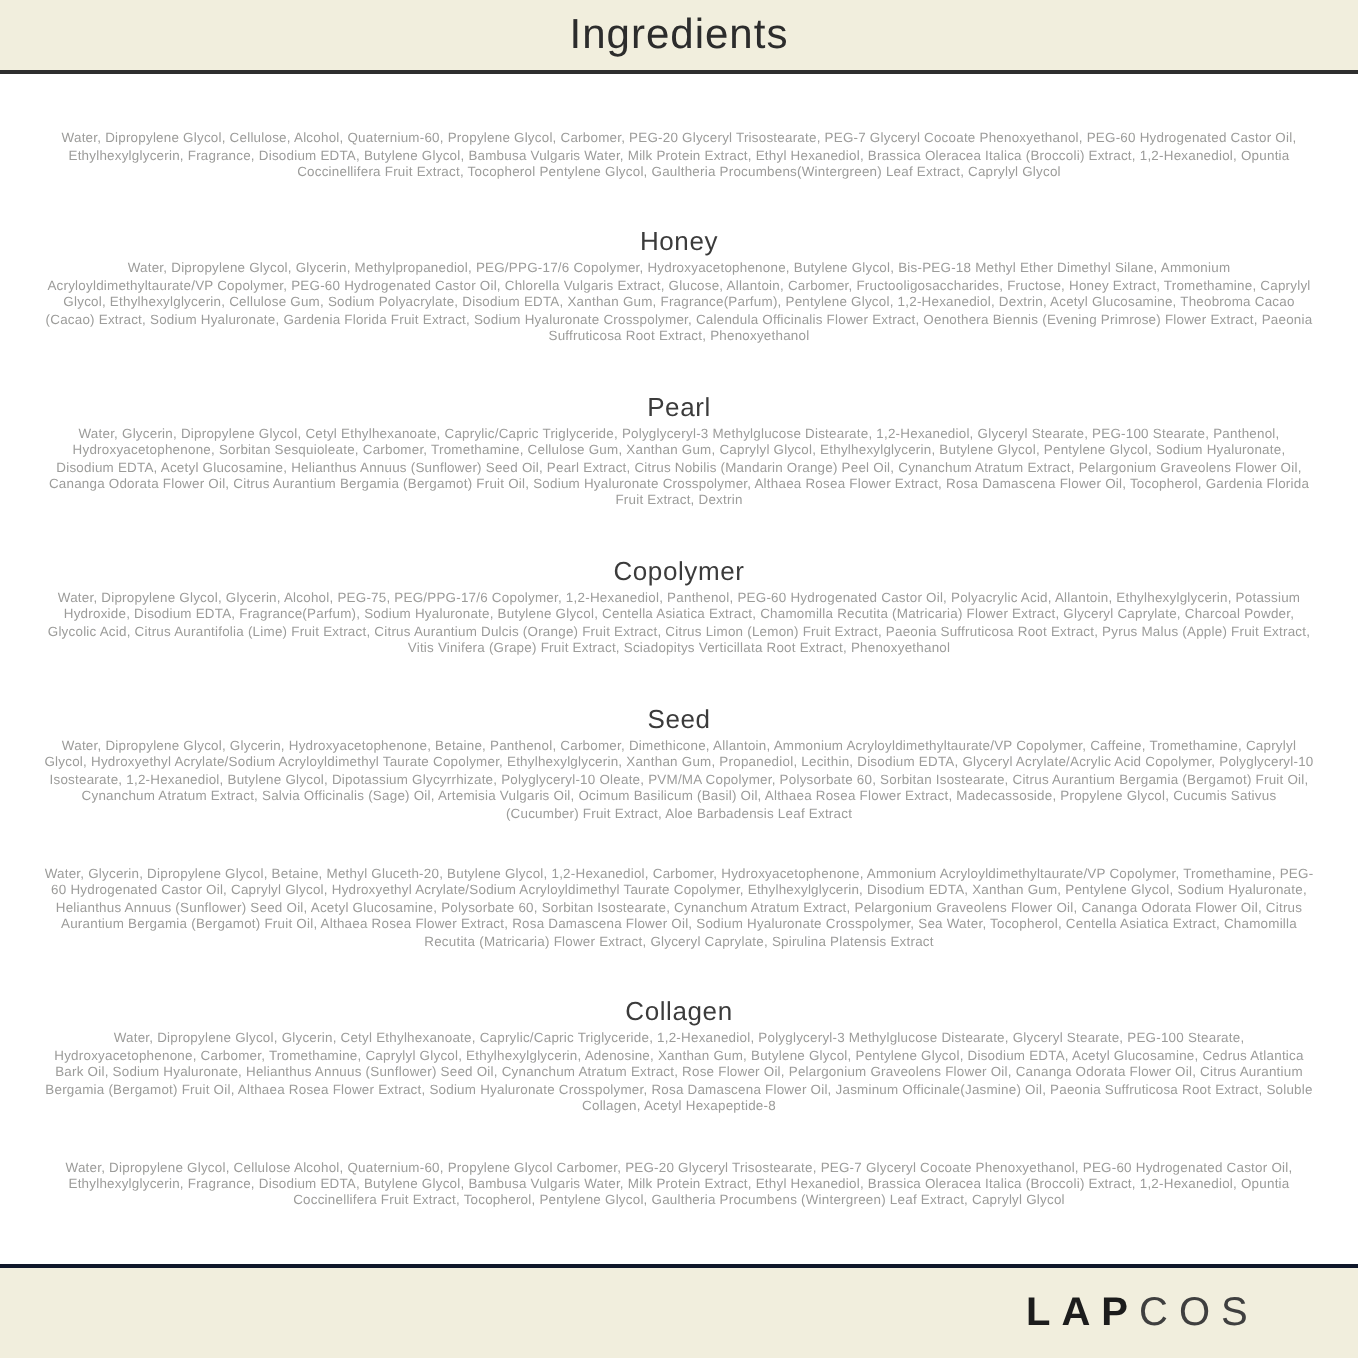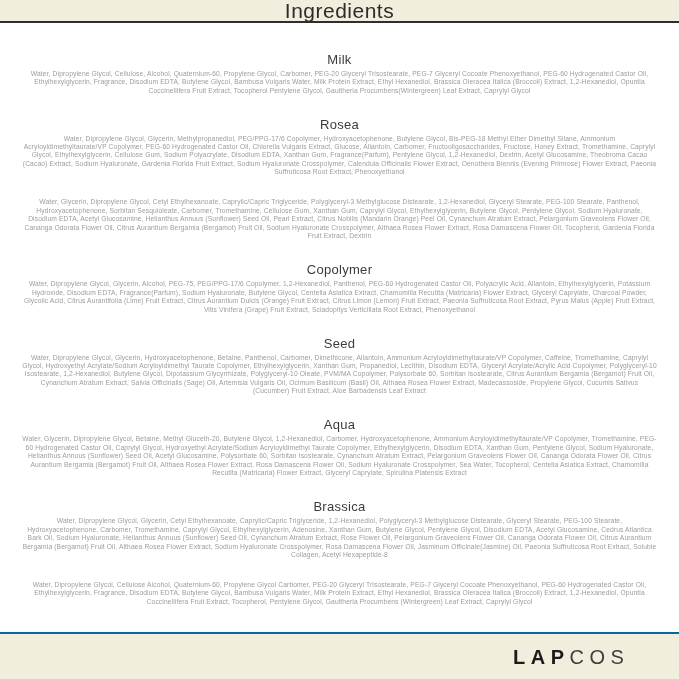--- a/index.html
+++ b/index.html
@@ -19,21 +19,21 @@
     background: var(--page-bg);
     display: flex;
     flex-direction: column;
     overflow: hidden;
     margin: 0 auto;
     position: relative;
   }
 
   .header-band {
     background: var(--band);
-    height: 23px;
+    height: 37px;
     flex: 0 0 auto;
     display: flex;
     align-items: center;
     justify-content: center;
     border-bottom: 2px solid var(--rule);
     text-align: center;
   }
   .page-title {
     font-size: 21px;
     font-weight: 300;
@@ -63,21 +63,21 @@
     letter-spacing: 0.12px;
     color: var(--body-text);
     font-weight: 400;
     text-align: center;
   }
 
   .footer-band {
     background: var(--band);
     height: 47px;
     flex: 0 0 auto;
-    border-top: 2px solid #0369a1;
+    border-top: 2px solid #0f172a;
     position: relative;
   }
   .brand-logo {
     position: absolute;
     left: 513px;
     top: 50%;
     transform: translateY(-50%);
     font-size: 20px;
     letter-spacing: 5.5px;
     color: #1c1c1c;
@@ -91,50 +91,49 @@
 
 <div class="page">
 
   <div class="header-band">
     <div class="page-title">Ingredients</div>
   </div>
 
   <div class="content">
 
     <div class="section">
-      <div class="section-heading">Milk</div>
       <div class="section-ingredients">Water, Dipropylene Glycol, Cellulose, Alcohol, Quaternium-60, Propylene Glycol, Carbomer, PEG-20 Glyceryl Trisostearate, PEG-7 Glyceryl Cocoate Phenoxyethanol, PEG-60 Hydrogenated Castor Oil, Ethylhexylglycerin, Fragrance, Disodium EDTA, Butylene Glycol, Bambusa Vulgaris Water, Milk Protein Extract, Ethyl Hexanediol, Brassica Oleracea Italica (Broccoli) Extract, 1,2-Hexanediol, Opuntia Coccinellifera Fruit Extract, Tocopherol Pentylene Glycol, Gaultheria Procumbens(Wintergreen) Leaf Extract, Caprylyl Glycol</div>
     </div>
 
     <div class="section">
-      <div class="section-heading">Rosea</div>
+      <div class="section-heading">Honey</div>
       <div class="section-ingredients">Water, Dipropylene Glycol, Glycerin, Methylpropanediol, PEG/PPG-17/6 Copolymer, Hydroxyacetophenone, Butylene Glycol, Bis-PEG-18 Methyl Ether Dimethyl Silane, Ammonium Acryloyldimethyltaurate/VP Copolymer, PEG-60 Hydrogenated Castor Oil, Chlorella Vulgaris Extract, Glucose, Allantoin, Carbomer, Fructooligosaccharides, Fructose, Honey Extract, Tromethamine, Caprylyl Glycol, Ethylhexylglycerin, Cellulose Gum, Sodium Polyacrylate, Disodium EDTA, Xanthan Gum, Fragrance(Parfum), Pentylene Glycol, 1,2-Hexanediol, Dextrin, Acetyl Glucosamine, Theobroma Cacao (Cacao) Extract, Sodium Hyaluronate, Gardenia Florida Fruit Extract, Sodium Hyaluronate Crosspolymer, Calendula Officinalis Flower Extract, Oenothera Biennis (Evening Primrose) Flower Extract, Paeonia Suffruticosa Root Extract, Phenoxyethanol</div>
     </div>
 
     <div class="section">
+      <div class="section-heading">Pearl</div>
       <div class="section-ingredients">Water, Glycerin, Dipropylene Glycol, Cetyl Ethylhexanoate, Caprylic/Capric Triglyceride, Polyglyceryl-3 Methylglucose Distearate, 1,2-Hexanediol, Glyceryl Stearate, PEG-100 Stearate, Panthenol, Hydroxyacetophenone, Sorbitan Sesquioleate, Carbomer, Tromethamine, Cellulose Gum, Xanthan Gum, Caprylyl Glycol, Ethylhexylglycerin, Butylene Glycol, Pentylene Glycol, Sodium Hyaluronate, Disodium EDTA, Acetyl Glucosamine, Helianthus Annuus (Sunflower) Seed Oil, Pearl Extract, Citrus Nobilis (Mandarin Orange) Peel Oil, Cynanchum Atratum Extract, Pelargonium Graveolens Flower Oil, Cananga Odorata Flower Oil, Citrus Aurantium Bergamia (Bergamot) Fruit Oil, Sodium Hyaluronate Crosspolymer, Althaea Rosea Flower Extract, Rosa Damascena Flower Oil, Tocopherol, Gardenia Florida Fruit Extract, Dextrin</div>
     </div>
 
     <div class="section">
       <div class="section-heading">Copolymer</div>
       <div class="section-ingredients">Water, Dipropylene Glycol, Glycerin, Alcohol, PEG-75, PEG/PPG-17/6 Copolymer, 1,2-Hexanediol, Panthenol, PEG-60 Hydrogenated Castor Oil, Polyacrylic Acid, Allantoin, Ethylhexylglycerin, Potassium Hydroxide, Disodium EDTA, Fragrance(Parfum), Sodium Hyaluronate, Butylene Glycol, Centella Asiatica Extract, Chamomilla Recutita (Matricaria) Flower Extract, Glyceryl Caprylate, Charcoal Powder, Glycolic Acid, Citrus Aurantifolia (Lime) Fruit Extract, Citrus Aurantium Dulcis (Orange) Fruit Extract, Citrus Limon (Lemon) Fruit Extract, Paeonia Suffruticosa Root Extract, Pyrus Malus (Apple) Fruit Extract, Vitis Vinifera (Grape) Fruit Extract, Sciadopitys Verticillata Root Extract, Phenoxyethanol</div>
     </div>
 
     <div class="section">
       <div class="section-heading">Seed</div>
       <div class="section-ingredients">Water, Dipropylene Glycol, Glycerin, Hydroxyacetophenone, Betaine, Panthenol, Carbomer, Dimethicone, Allantoin, Ammonium Acryloyldimethyltaurate/VP Copolymer, Caffeine, Tromethamine, Caprylyl Glycol, Hydroxyethyl Acrylate/Sodium Acryloyldimethyl Taurate Copolymer, Ethylhexylglycerin, Xanthan Gum, Propanediol, Lecithin, Disodium EDTA, Glyceryl Acrylate/Acrylic Acid Copolymer, Polyglyceryl-10 Isostearate, 1,2-Hexanediol, Butylene Glycol, Dipotassium Glycyrrhizate, Polyglyceryl-10 Oleate, PVM/MA Copolymer, Polysorbate 60, Sorbitan Isostearate, Citrus Aurantium Bergamia (Bergamot) Fruit Oil, Cynanchum Atratum Extract, Salvia Officinalis (Sage) Oil, Artemisia Vulgaris Oil, Ocimum Basilicum (Basil) Oil, Althaea Rosea Flower Extract, Madecassoside, Propylene Glycol, Cucumis Sativus (Cucumber) Fruit Extract, Aloe Barbadensis Leaf Extract</div>
     </div>
 
     <div class="section">
-      <div class="section-heading">Aqua</div>
       <div class="section-ingredients">Water, Glycerin, Dipropylene Glycol, Betaine, Methyl Gluceth-20, Butylene Glycol, 1,2-Hexanediol, Carbomer, Hydroxyacetophenone, Ammonium Acryloyldimethyltaurate/VP Copolymer, Tromethamine, PEG-60 Hydrogenated Castor Oil, Caprylyl Glycol, Hydroxyethyl Acrylate/Sodium Acryloyldimethyl Taurate Copolymer, Ethylhexylglycerin, Disodium EDTA, Xanthan Gum, Pentylene Glycol, Sodium Hyaluronate, Helianthus Annuus (Sunflower) Seed Oil, Acetyl Glucosamine, Polysorbate 60, Sorbitan Isostearate, Cynanchum Atratum Extract, Pelargonium Graveolens Flower Oil, Cananga Odorata Flower Oil, Citrus Aurantium Bergamia (Bergamot) Fruit Oil, Althaea Rosea Flower Extract, Rosa Damascena Flower Oil, Sodium Hyaluronate Crosspolymer, Sea Water, Tocopherol, Centella Asiatica Extract, Chamomilla Recutita (Matricaria) Flower Extract, Glyceryl Caprylate, Spirulina Platensis Extract</div>
     </div>
 
     <div class="section">
-      <div class="section-heading">Brassica</div>
+      <div class="section-heading">Collagen</div>
       <div class="section-ingredients">Water, Dipropylene Glycol, Glycerin, Cetyl Ethylhexanoate, Caprylic/Capric Triglyceride, 1,2-Hexanediol, Polyglyceryl-3 Methylglucose Distearate, Glyceryl Stearate, PEG-100 Stearate, Hydroxyacetophenone, Carbomer, Tromethamine, Caprylyl Glycol, Ethylhexylglycerin, Adenosine, Xanthan Gum, Butylene Glycol, Pentylene Glycol, Disodium EDTA, Acetyl Glucosamine, Cedrus Atlantica Bark Oil, Sodium Hyaluronate, Helianthus Annuus (Sunflower) Seed Oil, Cynanchum Atratum Extract, Rose Flower Oil, Pelargonium Graveolens Flower Oil, Cananga Odorata Flower Oil, Citrus Aurantium Bergamia (Bergamot) Fruit Oil, Althaea Rosea Flower Extract, Sodium Hyaluronate Crosspolymer, Rosa Damascena Flower Oil, Jasminum Officinale(Jasmine) Oil, Paeonia Suffruticosa Root Extract, Soluble Collagen, Acetyl Hexapeptide-8</div>
     </div>
 
     <div class="section">
       <div class="section-ingredients">Water, Dipropylene Glycol, Cellulose Alcohol, Quaternium-60, Propylene Glycol Carbomer, PEG-20 Glyceryl Trisostearate, PEG-7 Glyceryl Cocoate Phenoxyethanol, PEG-60 Hydrogenated Castor Oil, Ethylhexylglycerin, Fragrance, Disodium EDTA, Butylene Glycol, Bambusa Vulgaris Water, Milk Protein Extract, Ethyl Hexanediol, Brassica Oleracea Italica (Broccoli) Extract, 1,2-Hexanediol, Opuntia Coccinellifera Fruit Extract, Tocopherol, Pentylene Glycol, Gaultheria Procumbens (Wintergreen) Leaf Extract, Caprylyl Glycol</div>
     </div>
 
   </div>
 
   <div class="footer-band">

